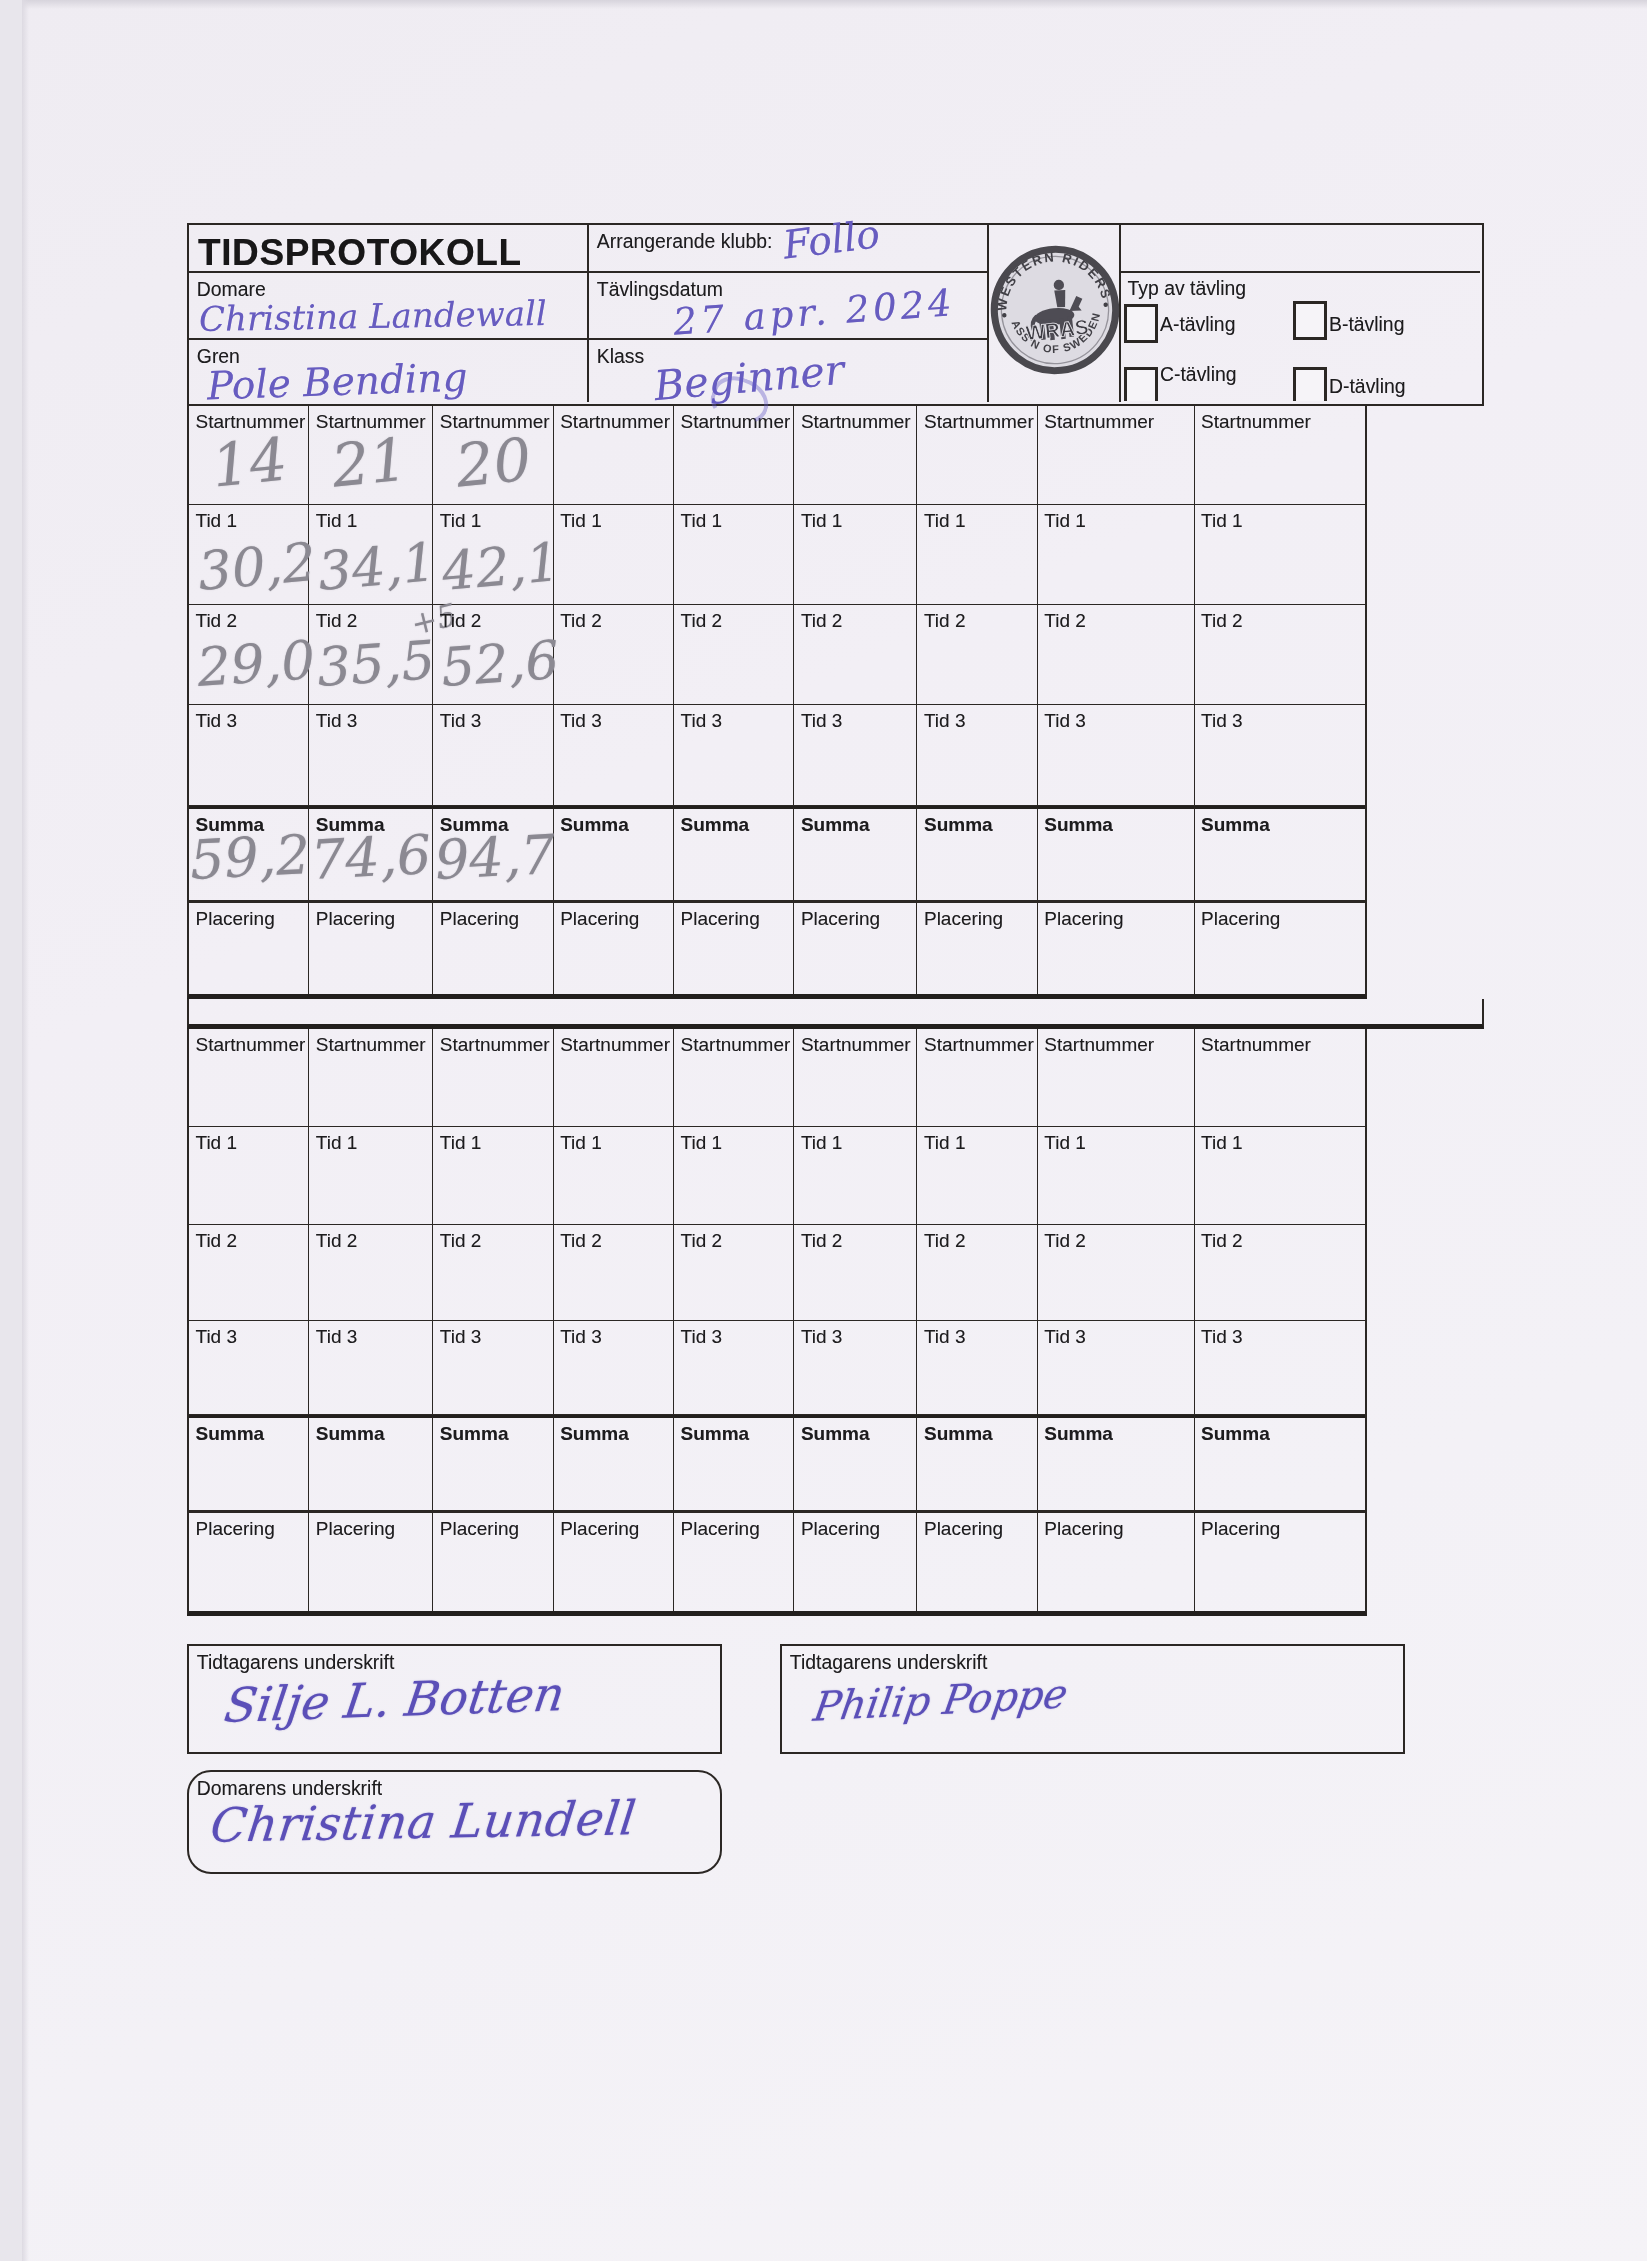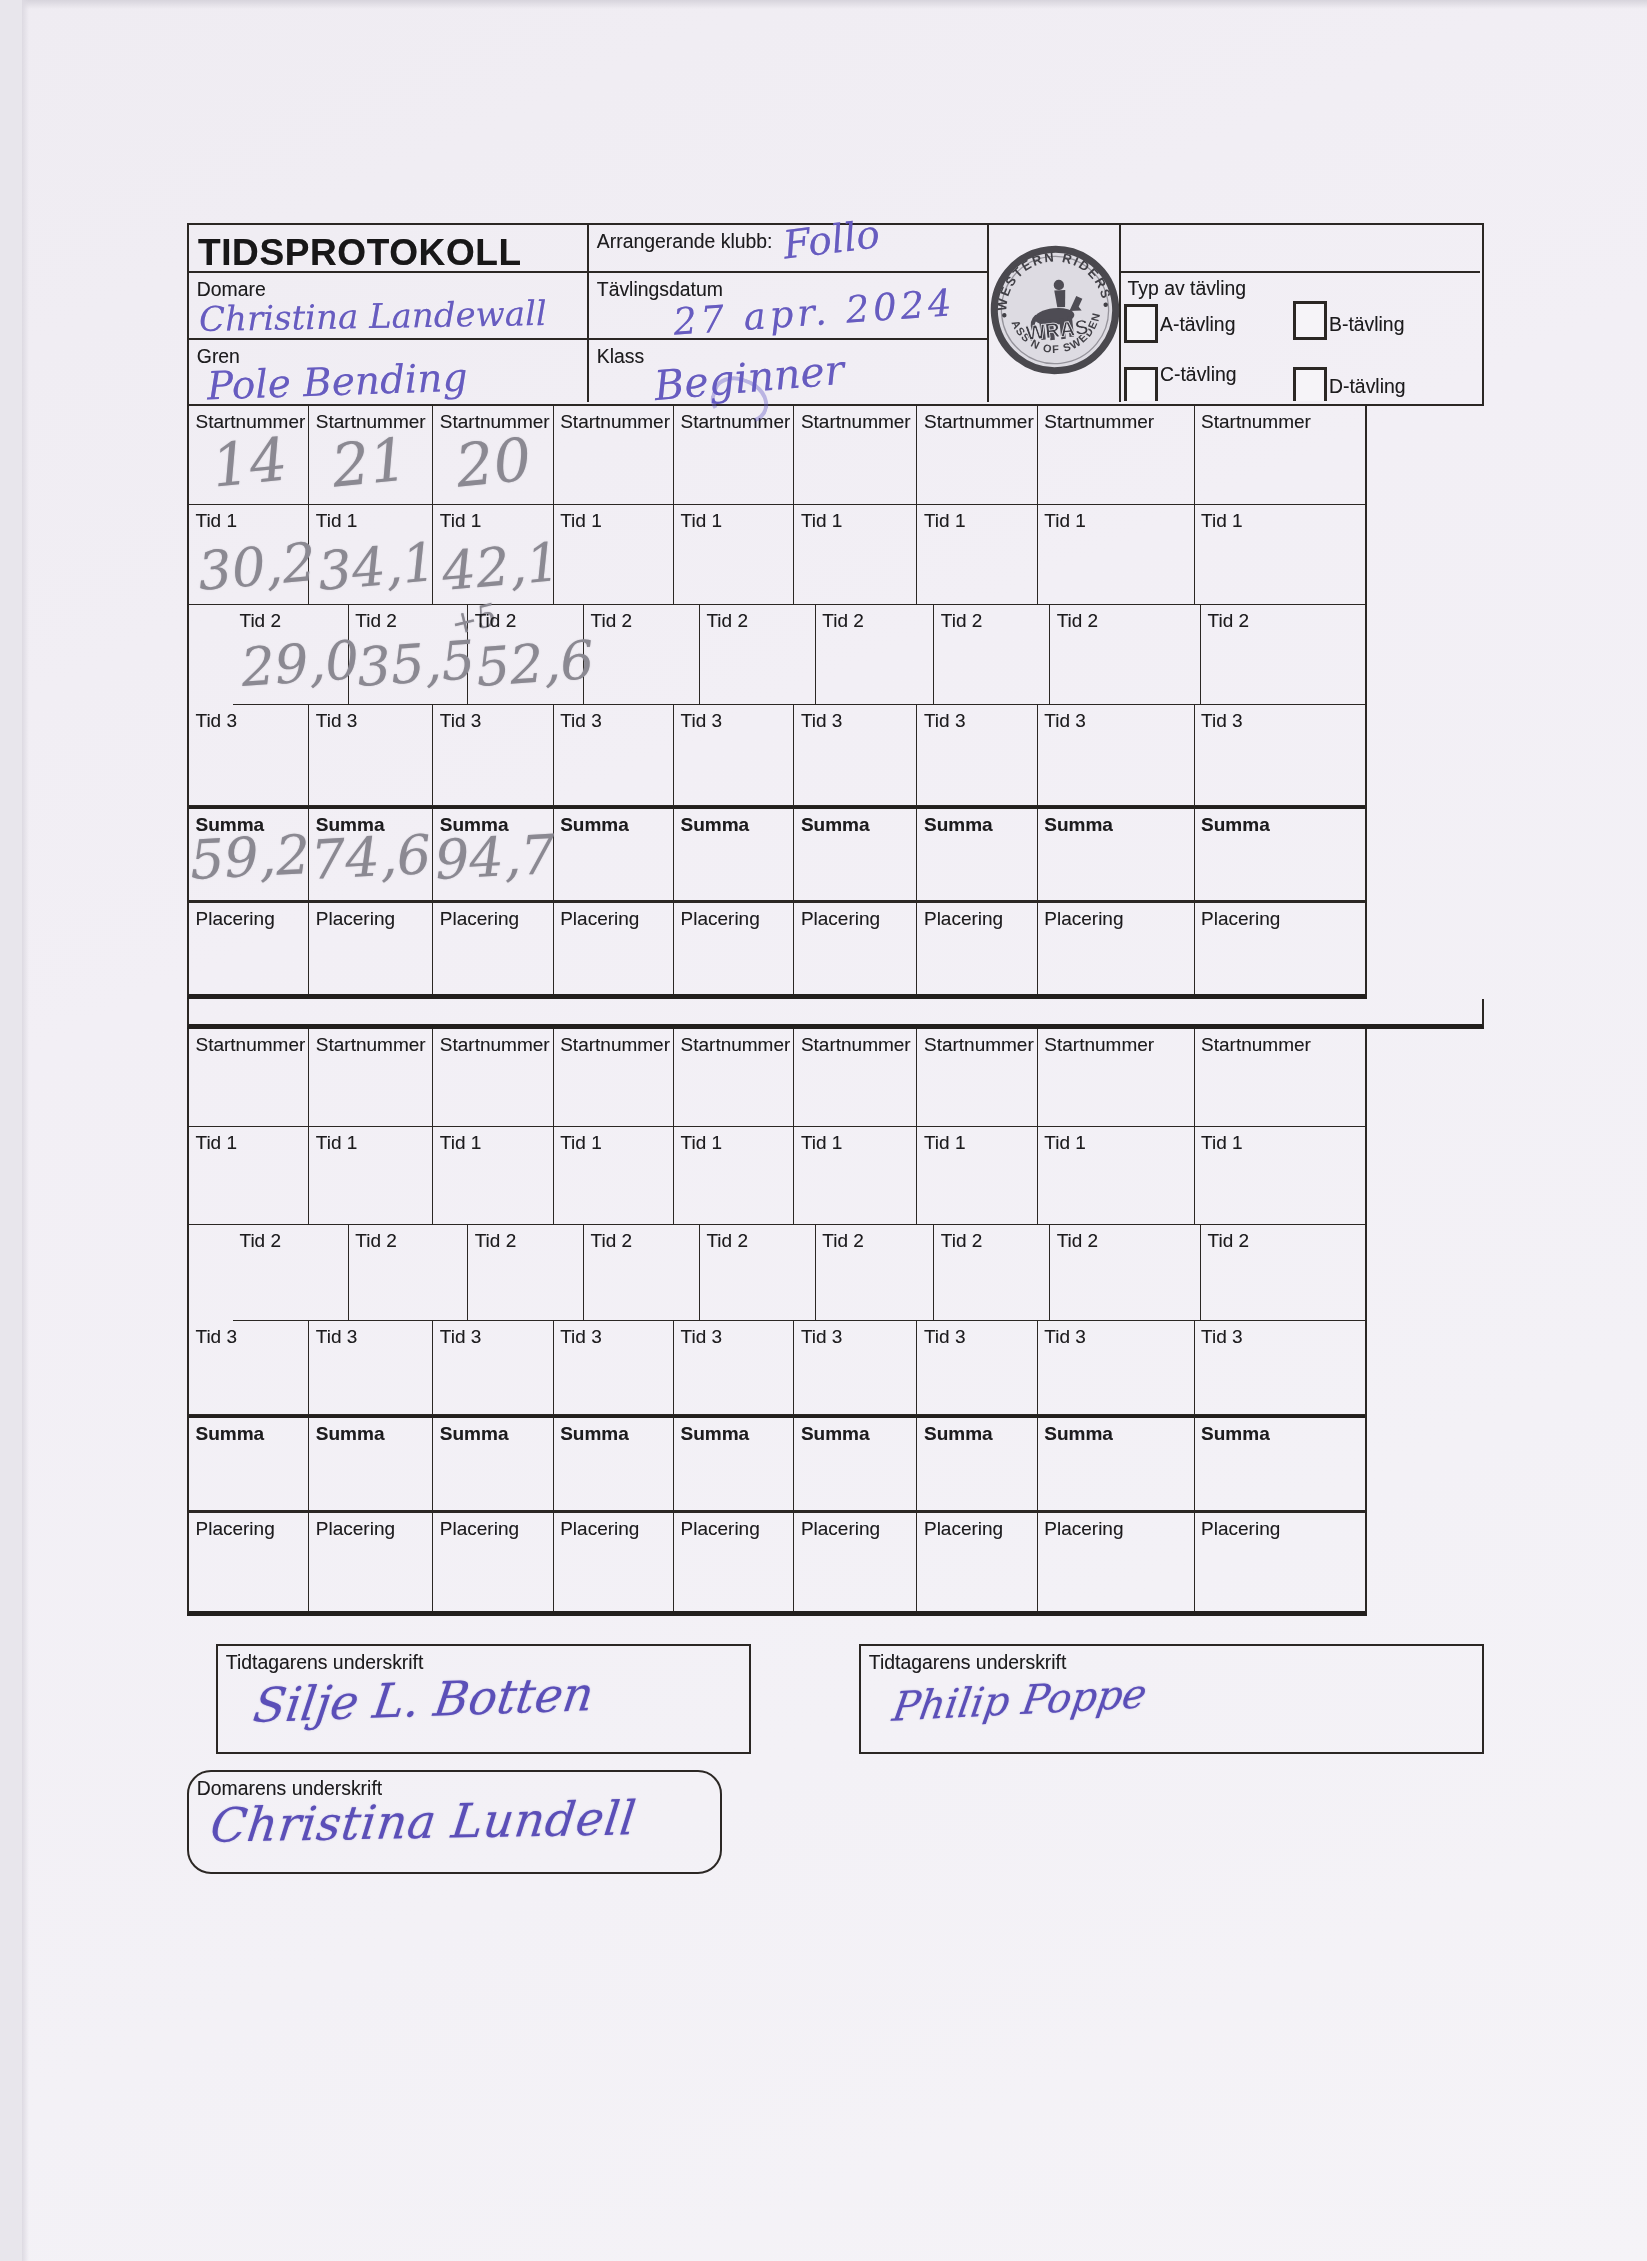--- a/index.html
+++ b/index.html
@@ -67,21 +67,21 @@
   .block{box-sizing:border-box;width:1180px;border-left:2.6px solid var(--line);
     border-right:2.6px solid var(--line);border-bottom:5.8px solid var(--thick);}
   .trow{display:flex;}
   .cell{position:relative;box-sizing:border-box;height:100%;
     border-right:1.9px solid var(--line);border-bottom:1.9px solid var(--line);}
   .cell:nth-child(1){width:132px;}.cell:nth-child(2){width:136px;}
   .cell:nth-child(3){width:132px;}.cell:nth-child(4){width:132px;}
   .cell:nth-child(5){width:132px;}.cell:nth-child(6){width:135px;}
   .cell:nth-child(7){width:132px;}.cell:nth-child(8){width:172px;}
   .cell:nth-child(9){width:187px;border-right:0;}
-  .row-start{height:99px;}.row-tid1{height:100px;}.row-tid2{height:100px;padding-left:44px;}
+  .row-start{height:99px;}.row-tid1{height:100px;}.row-tid2{height:100px;}
   .row-tid3{height:101px;}.row-summa{height:97px;}.row-placering{height:91px;}
   .b2 .row-start{height:98px;}.b2 .row-tid1{height:98px;}.b2 .row-tid2{height:96px;}
   .b2 .row-tid3{height:94px;}.b2 .row-summa{height:98px;}.b2 .row-placering{height:98px;}
   .row-summa .cell{border-top:3.9px solid var(--thick);border-bottom:3.2px solid var(--line);}
   .row-placering .cell{border-bottom:0;}
   .cl{position:absolute;top:5.2px;left:6.5px;font-size:19px;color:#1d1c1e;
     text-shadow:0 0 0.6px rgba(30,30,30,.35);}
   .row-summa .cl{font-weight:bold;}
   .sep{box-sizing:border-box;width:1297px;height:30px;
     border-left:2.6px solid var(--line);border-right:2.6px solid var(--line);
@@ -95,21 +95,21 @@
   .hw-summa{font-size:54px;left:1.3px;top:17px;transform:rotate(-3deg);}
   .hw-tid3,.hw-placering{font-size:52px;left:9px;top:28px;}
   .tid2-note{font-size:31px;left:102px;top:-3.9px;transform:rotate(-14deg);}
 
   
   .scribble{position:absolute;left:524px;top:155px;width:50px;height:37px;
     border:4.5px solid rgba(99,88,197,.38);border-radius:50% 60% 55% 50%;
     border-bottom-color:transparent;transform:rotate(18deg);}
 
   
-  .sigrow{display:flex;gap:108px;margin-top:28px;justify-content:flex-end;}
+  .sigrow{display:flex;gap:58px;margin-top:28px;}
   .sigbox{position:relative;box-sizing:border-box;height:110px;
     border:2.6px solid var(--line);overflow:visible;}
   .sb-left{width:535px;}
   .sb-right{width:625px;}
   .sb-judge{width:535px;height:104px;margin-top:16px;border-radius:24px;}
   .sig{position:absolute;color:#5b4fb8;text-shadow:0 0 1.3px rgba(80,68,180,.5);z-index:3;}
   .sig-tk1{left:36px;top:26px;font-size:47px;transform:rotate(-2deg) skewX(-10deg);}
   .sig-tk2{left:32px;top:31px;font-size:40px;transform:rotate(-3deg) skewX(-12deg);}
   .sig-judge{left:22px;top:22px;font-size:47px;transform:rotate(-1deg) skewX(-8deg);letter-spacing:0.6px;}
 </style>

